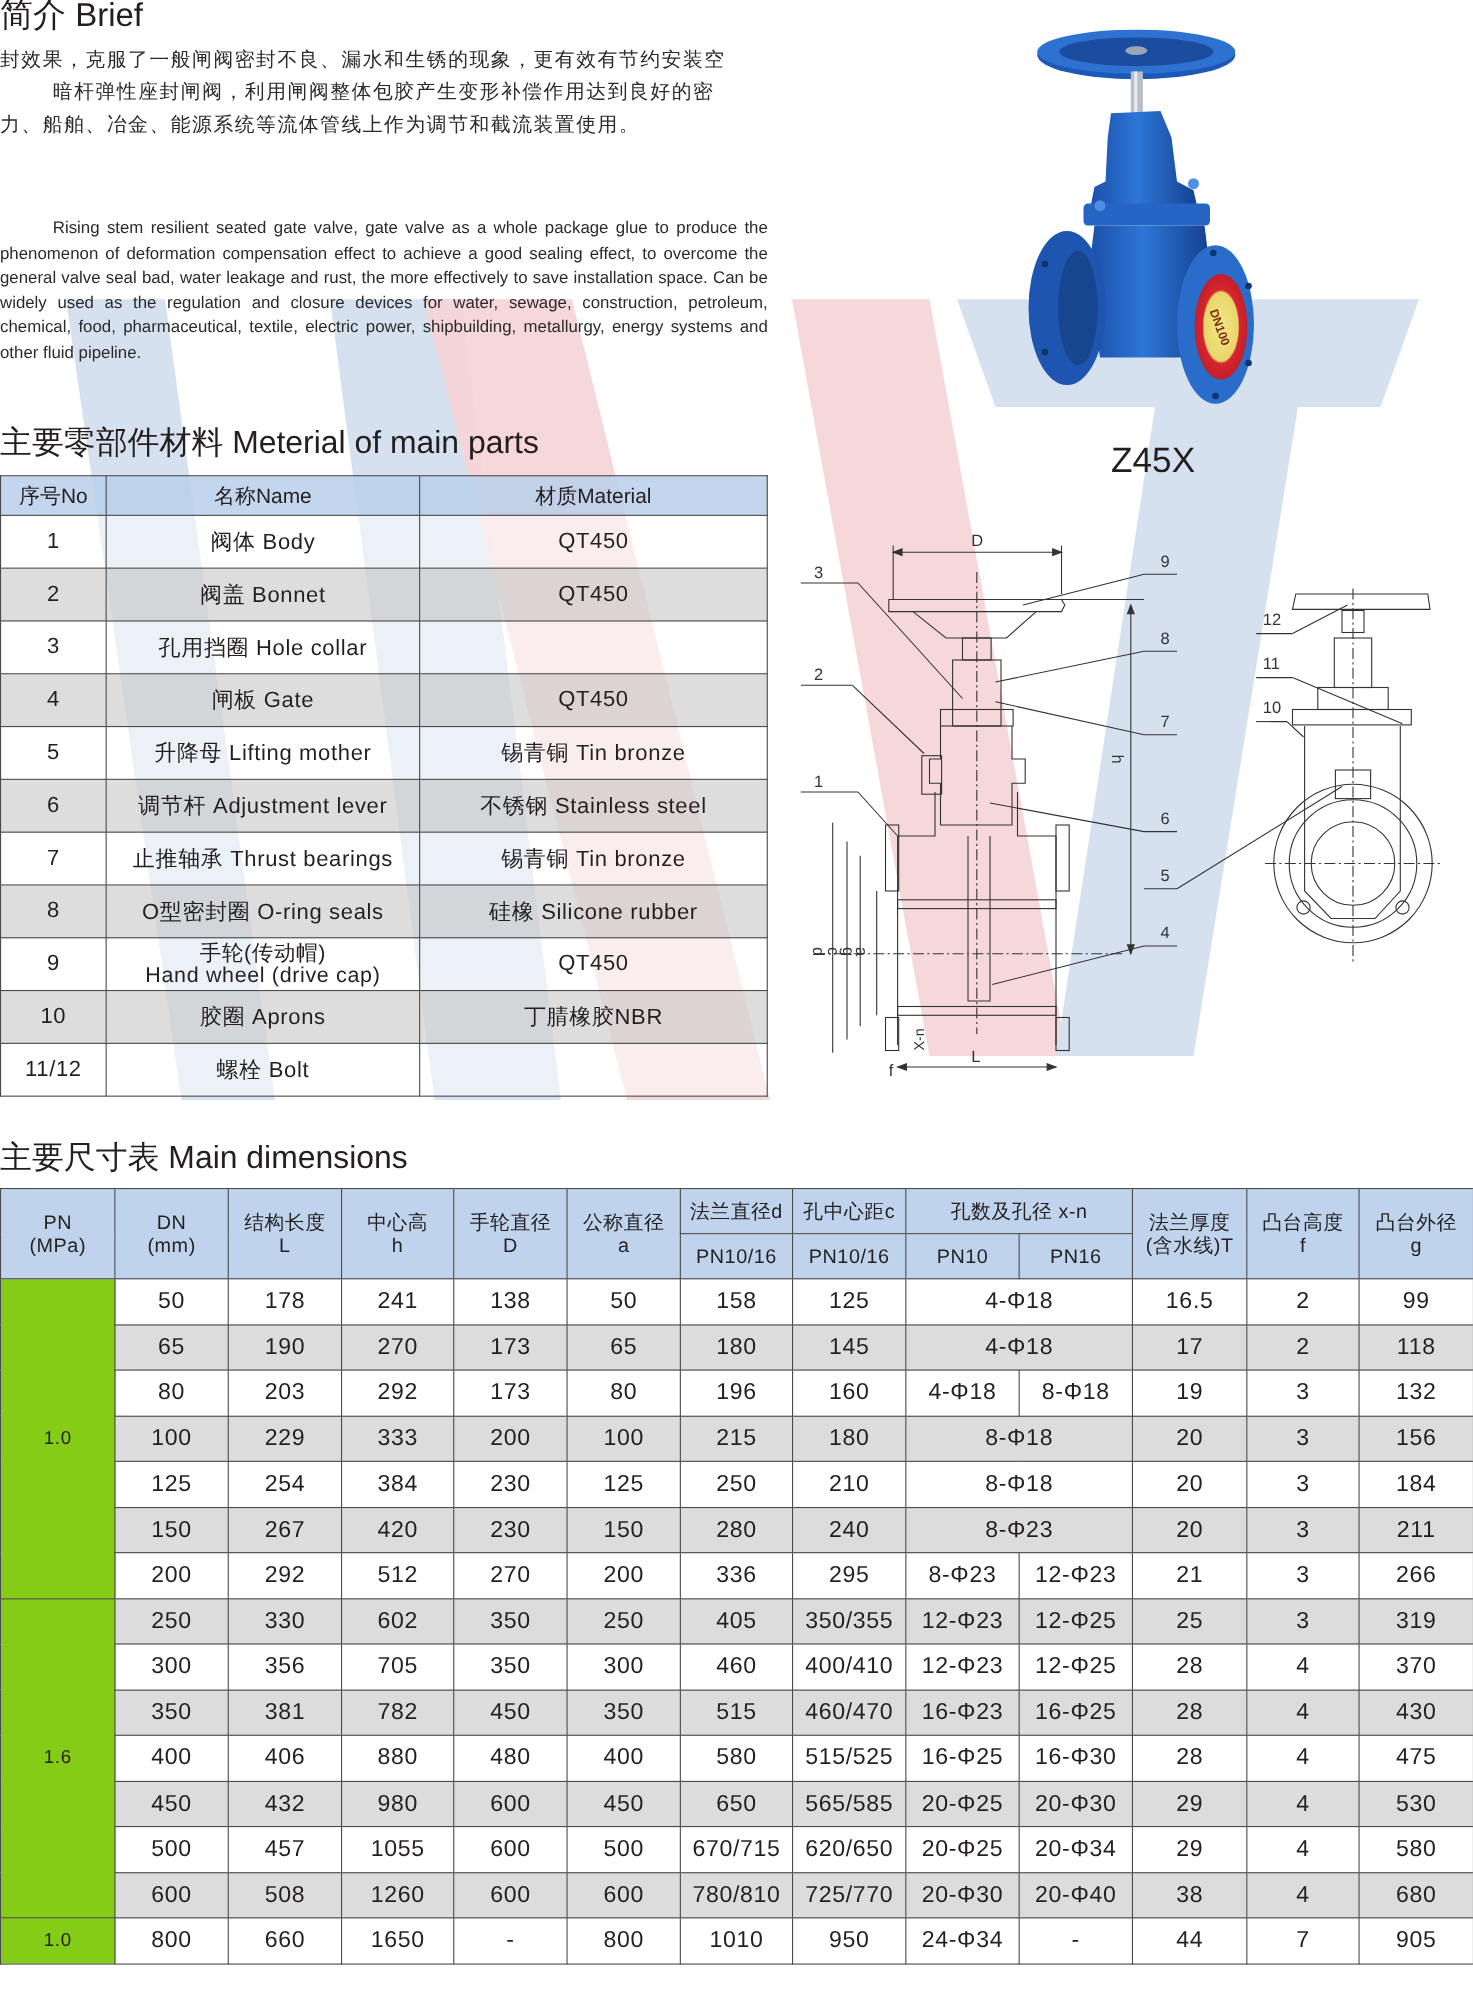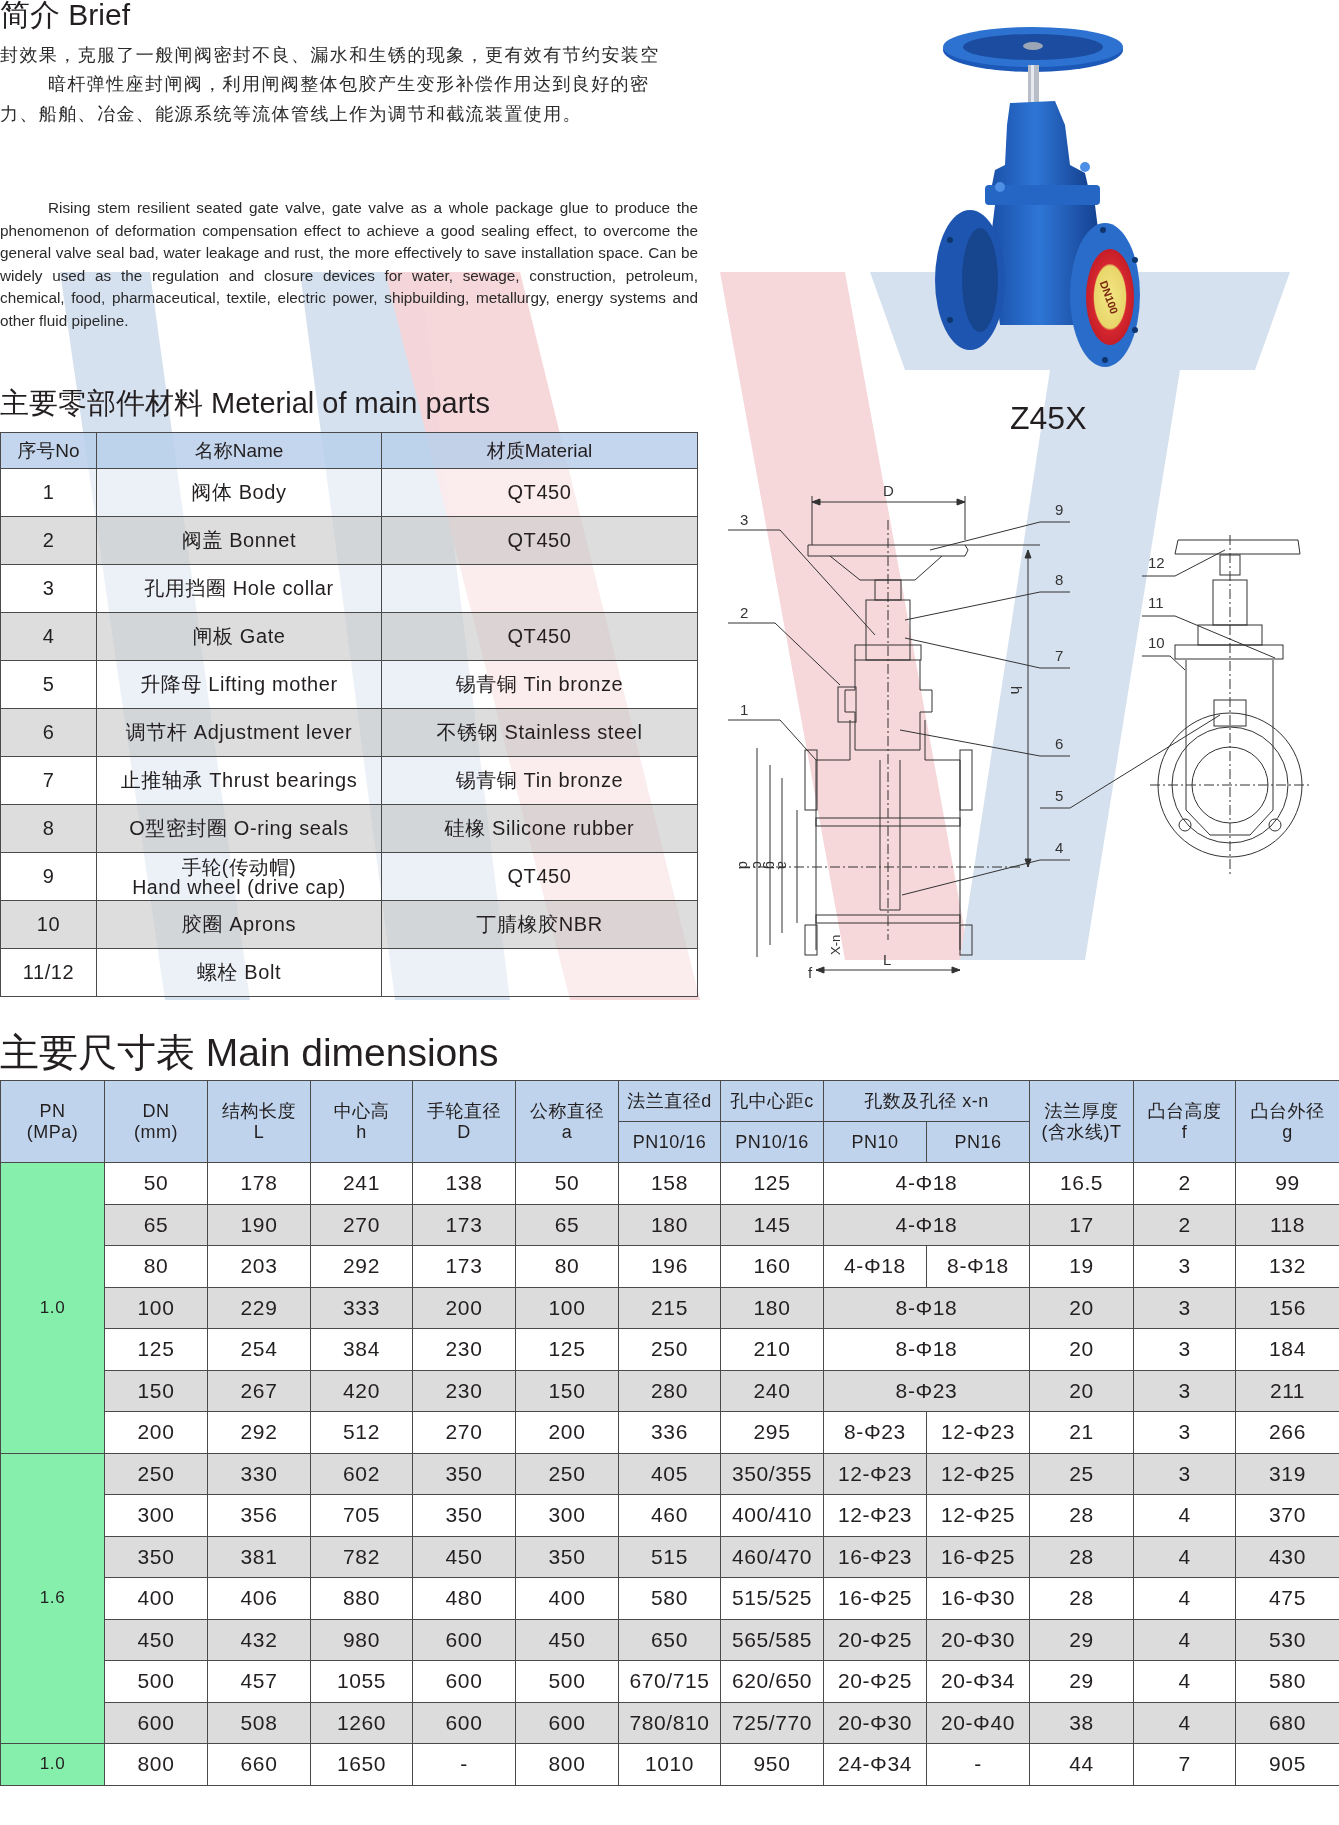--- a/index.html
+++ b/index.html
@@ -33,21 +33,21 @@
   #drawing { position:absolute; left:720px; top:480px; width:600px; height:500px; z-index:2; }
 
   
   #dims-table { position:absolute; left:0; top:1080px; width:1339px; z-index:2; table-layout:fixed; }
   #dims-table th, #dims-table td { border:1.5px solid #4a4a4a; text-align:center; padding:0; color:#231f20; }
   #dims-table th { background:#bfd3ec; font-weight:normal; font-size:18px; line-height:21px; letter-spacing:0.5px; }
   #dims-table thead tr.r1 th { height:40px; }
   #dims-table thead tr.r2 th { height:40px; }
   #dims-table td { height:40.5px; font-size:21px; letter-spacing:0.6px; }
   #dims-table tr.shade td.v { background:#dcdcdc; }
-  #dims-table td.pn { background:#86efac; font-size:17px; }
+  #dims-table td.pn { background:#84cc16; font-size:17px; }
 </style>
 </head>
 <body>
 
 <svg id="watermark" viewBox="0 0 1339 1825">
 
   <polygon points="60,272 150,272 250,1000 165,1000" fill="#d6e1ef"></polygon>
 
   <polygon points="300,272 420,272 510,1000 395,1000" fill="#d6e1ef"></polygon>
 
@@ -294,21 +294,21 @@
   </g>
   <line x1="422" y1="96" x2="455" y2="96"></line>
     <line x1="455" y1="96" x2="505" y2="70"></line>
   <line x1="422" y1="136" x2="455" y2="136"></line>
     <line x1="455" y1="136" x2="555" y2="178"></line>
   <line x1="422" y1="176" x2="450" y2="176"></line>
     <line x1="450" y1="176" x2="465" y2="190"></line>
   <line x1="350" y1="328" x2="500" y2="235"></line>
 </svg>
 
-<div class="h-title" style="top:1036px; font-size:39px;">主要尺寸表 Main dimensions</div>
+<div class="h-title" style="top:1036px; font-size:29px;">主要尺寸表 Main dimensions</div>
 
 <table id="dims-table">
   <colgroup>
     <col style="width:104px">
       <col style="width:103px">
       <col style="width:103px">
       <col style="width:102px">
     <col style="width:103px">
       <col style="width:103px">
       <col style="width:102px">

